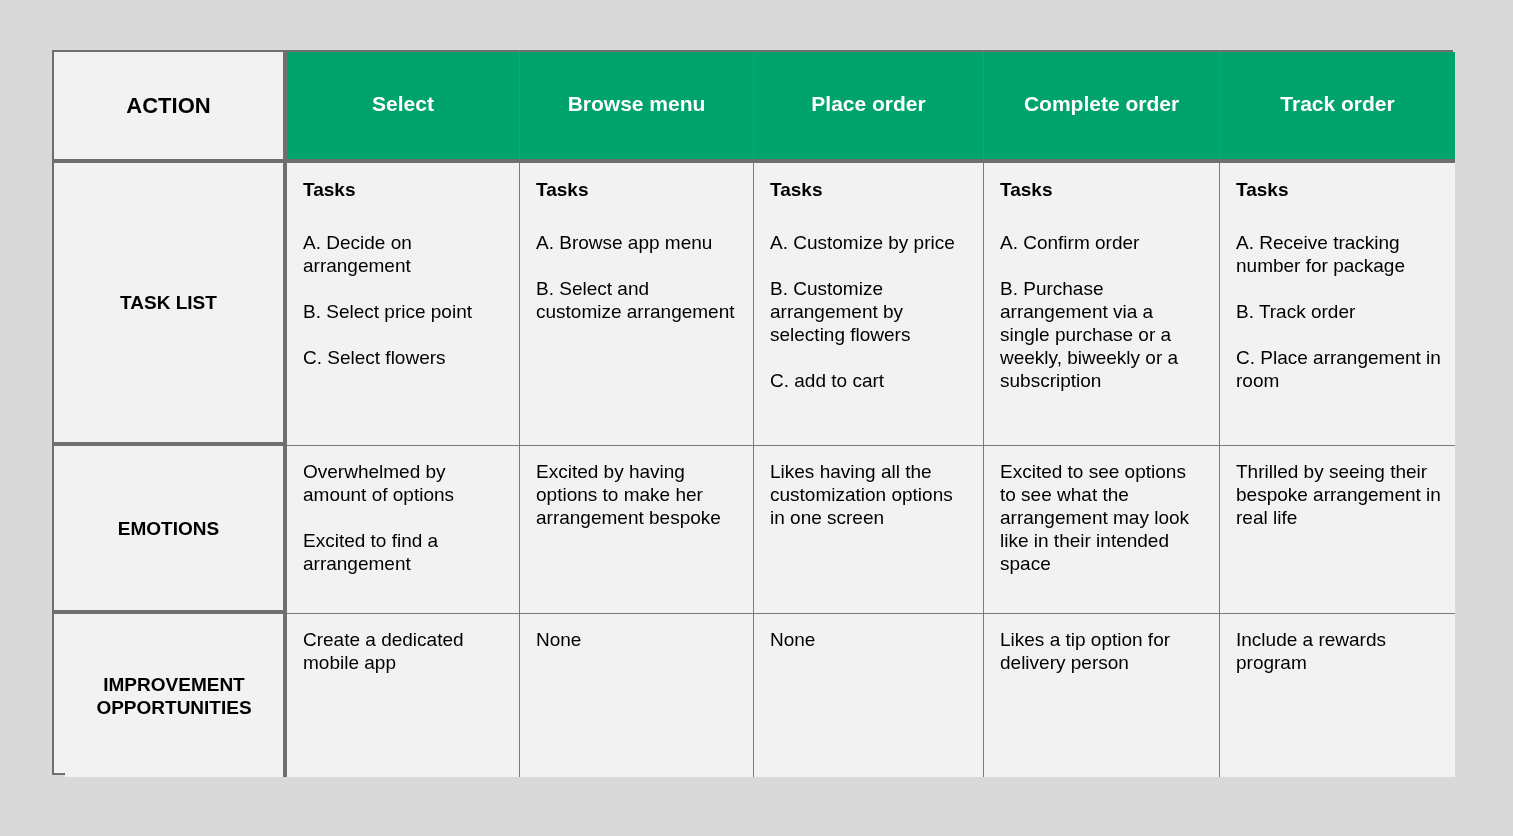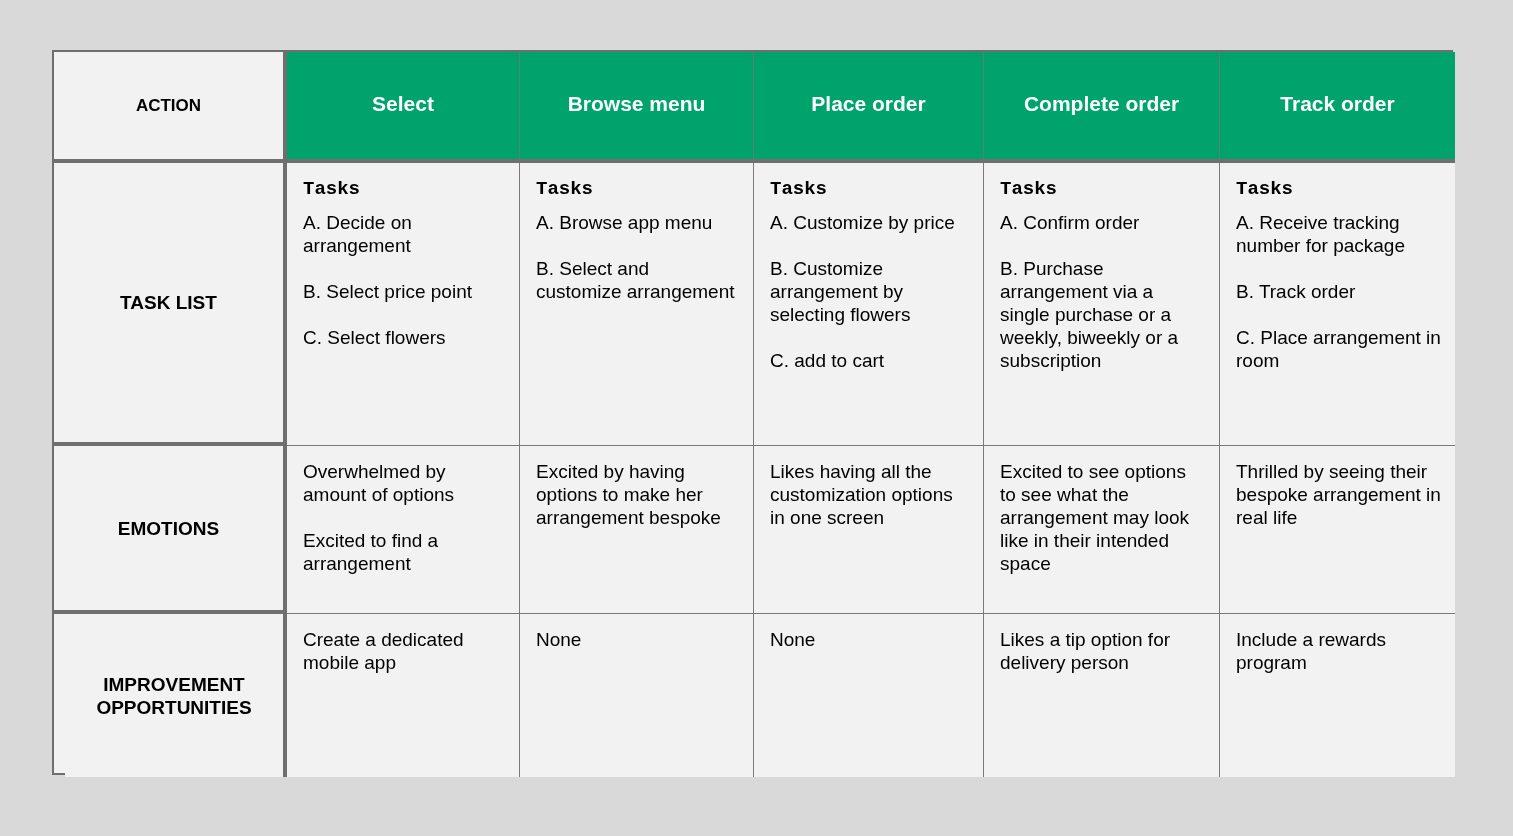--- a/index.html
+++ b/index.html
@@ -49,22 +49,22 @@
       color: #ffffff;
       font-weight: bold;
       font-size: 21px;
       display: flex; align-items: center; justify-content: center;
       text-align: center;
       padding: 0 0 4px 0;
       border-bottom: 4px solid #6f6f6f;
       border-right: 1px solid #5f7f70;
     }
     .colhead.lastcol { border-right: none; }
-    .actionhead { font-size: 17px; }
-    .tasks-title { font-weight: bold; margin: 1px 0 10px 0; font-family: Liberation Mono, monospace; }
+    .actionhead { font-size: 22px; }
+    .tasks-title { font-weight: bold; margin: 1px 0 30px 0; }
     .item { margin: 0 0 23px 0; }
     .item:last-child { margin-bottom: 0; }
   </style>
 </head>
 <body>
 
 <div class="grid">
 
   <div class="cell rowhead actionhead">ACTION</div>
   <div class="cell colhead">Select</div>

